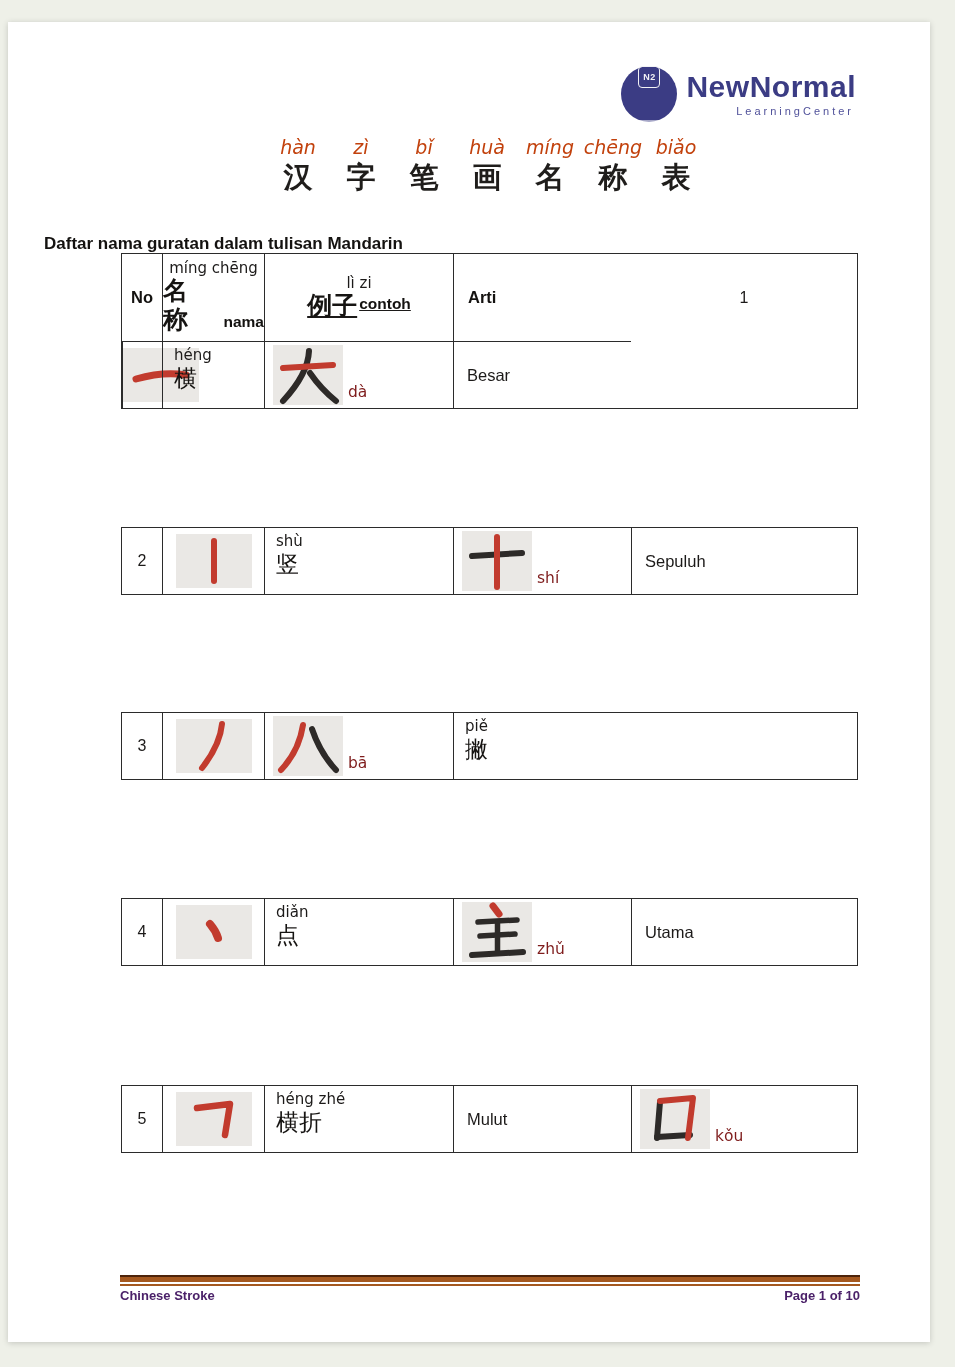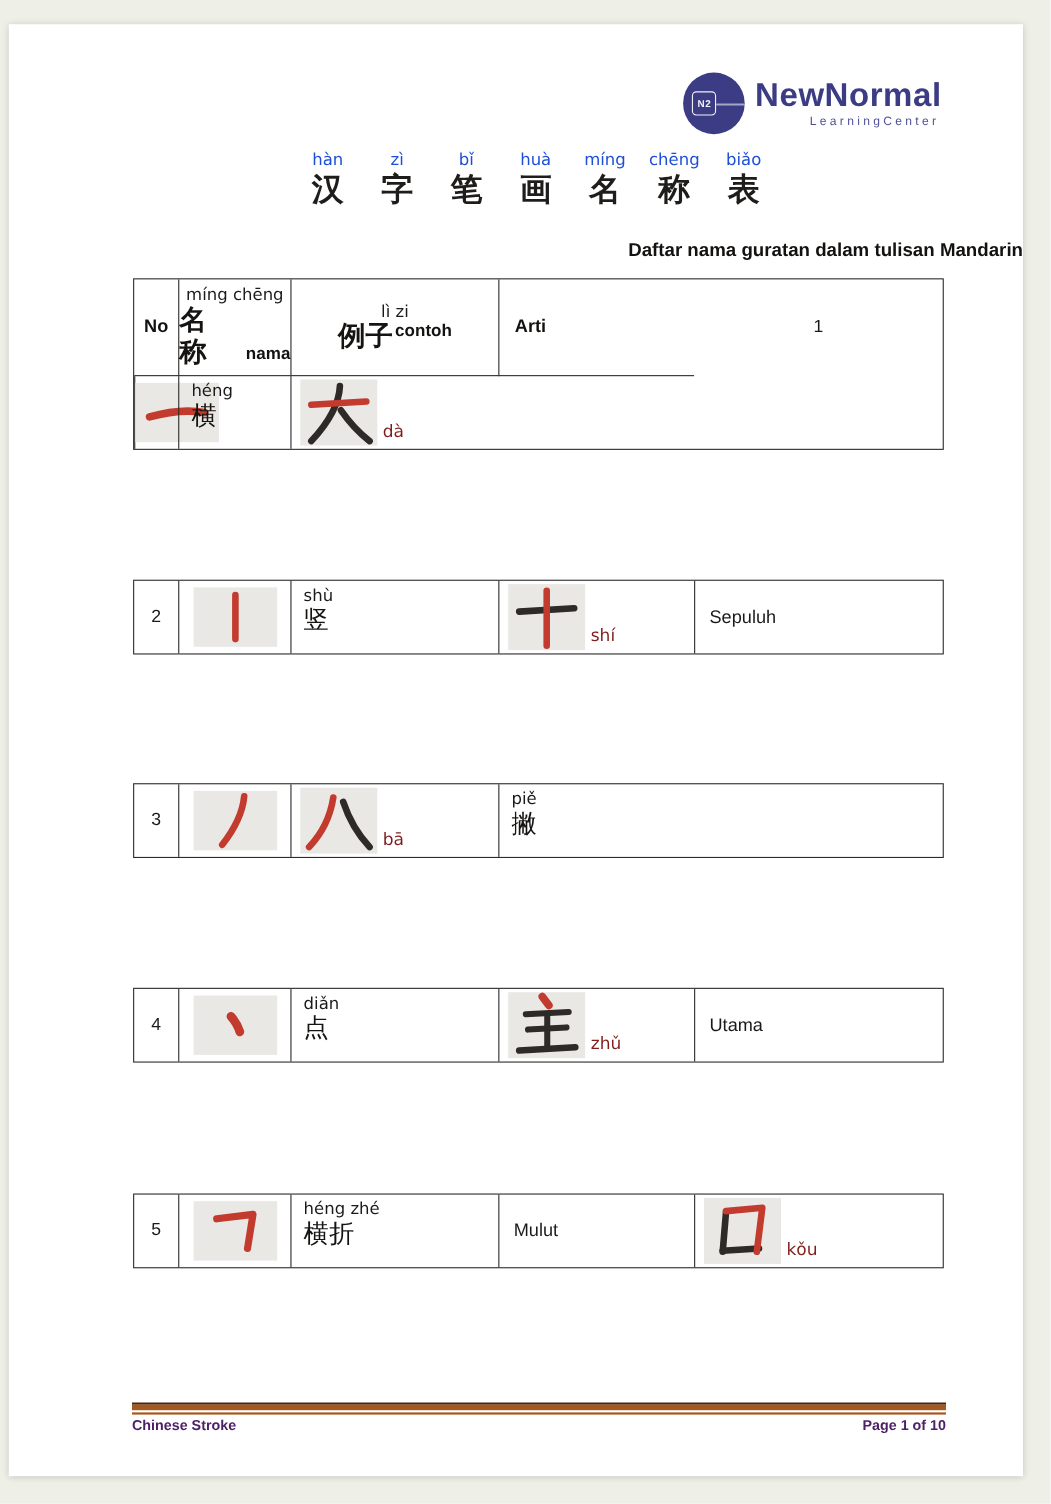--- a/index.html
+++ b/index.html
@@ -8,51 +8,51 @@
     --logo-navy:#3b3c84; --footer-purple:#4b2169;
     --rule-brown:#a4581f; --rule-brown-dark:#4d2309;
   }
   *{margin:0;padding:0;box-sizing:border-box;}
   html,body{width:955px;height:1367px;}
   body{background:var(--page-bg);font-family:"Liberation Sans",sans-serif;color:#1c1a19;position:relative;overflow:hidden;}
   .paper{position:absolute;left:8px;top:22px;width:922px;height:1320px;background:var(--paper);box-shadow:0 1px 6px rgba(0,0,0,.18);}
 
   
   .logo{position:absolute;top:44px;right:74px;display:flex;align-items:center;gap:9px;}
-  .logo-circle{width:56px;height:56px;border-radius:50%;background:var(--logo-navy);display:flex;flex-direction:row;align-items:center;justify-content:flex-end;}
+  .logo-circle{width:56px;height:56px;border-radius:50%;background:var(--logo-navy);display:flex;flex-direction:column;align-items:center;justify-content:space-between;}
   .logo-square{width:22px;height:22px;border:1.5px solid #f2f2f5;border-radius:4px;display:flex;align-items:center;justify-content:center;color:#f2f2f5;font-size:9px;font-weight:bold;letter-spacing:.5px;}
   .logo-sub{margin-top:2px;width:26px;height:2px;background:rgba(255,255,255,.55);border-radius:1px;}
   .logo-text{display:flex;flex-direction:column;align-items:flex-end;}
   .logo-brand{font-size:30px;font-weight:bold;color:var(--logo-navy);letter-spacing:.5px;line-height:1;}
   .logo-tag{font-size:11px;color:#50519a;letter-spacing:3px;margin-top:3px;margin-right:2px;}
 
   
   .title-row{position:absolute;top:114px;left:36px;width:886px;display:flex;justify-content:center;gap:17px;}
   .title-pair{display:flex;flex-direction:column;align-items:center;width:46px;}
-  .title-pinyin{font-size:15px;color:#1d4ed8;font-family:"DejaVu Sans",sans-serif;line-height:1.2;}
+  .title-pinyin{font-size:19px;color:#c2410c;font-family:"DejaVu Sans",sans-serif;line-height:1.2;font-style:italic;}
   .title-hanzi{font-size:29px;font-weight:600;font-family:"DejaVu Serif",serif;color:#1f1d1b;line-height:1.1;margin-top:3px;}
-  .subtitle{position:absolute;top:196px;left:36px;width:886px;text-align:right;font-size:17px;font-weight:bold;color:#141210;}
+  .subtitle{position:absolute;top:212px;left:36px;width:886px;text-align:left;font-size:17px;font-weight:bold;color:#141210;}
 
   
   .tbl{position:absolute;left:113px;width:737px;display:grid;grid-template-columns:40px 102px 189px 178px 226px;border:1px solid var(--table-border);background:#fff;}
   .tbl .cell{border-left:1px solid var(--table-border);position:relative;overflow:visible;}
   .tbl .cell.first{border-left:none;}
   .tbl .hcell{border-bottom:1px solid var(--table-border);}
   #header-block{top:231px;grid-template-rows:88px 66px;}
   .row-block{grid-template-rows:66px;}
 
   .c-center{display:flex;align-items:center;justify-content:center;}
   .h-label{font-size:16.5px;font-weight:bold;color:#141210;}
   .h-arti{display:flex;align-items:center;padding-left:14px;}
   .h-stack{display:flex;flex-direction:column;align-items:center;justify-content:center;height:100%;line-height:1.15;}
   .h-pinyin{font-size:15px;font-family:"DejaVu Sans",sans-serif;color:#1c1a19;}
   .h-hanzi{font-size:25px;font-weight:600;font-family:"DejaVu Serif",serif;color:#161412;}
   .h-sublabel{font-size:15.5px;font-weight:bold;color:#141210;}
   .h-inline{display:flex;align-items:flex-end;gap:14px;}
-  .h-inline-tight{display:flex;align-items:flex-start;gap:2px;}
+  .h-inline-tight{display:flex;align-items:center;gap:2px;text-decoration:underline;}
 
   .num{font-size:16px;color:#1c1a19;}
   .stroke-box{width:76px;height:54px;background:var(--box-gray);margin:6px auto 0 auto;display:flex;align-items:center;justify-content:center;}
   .name-cell{padding:4px 0 0 11px;line-height:1.2;}
   .name-pinyin{font-size:15px;font-family:"DejaVu Sans",sans-serif;color:#1c1a19;}
   .name-hanzi{font-size:23px;font-family:"DejaVu Serif",serif;color:#161412;margin-top:1px;}
   .ex-box{position:absolute;left:8px;top:3px;width:70px;height:60px;background:var(--box-gray);display:flex;align-items:center;justify-content:center;}
   .ex-pinyin{position:absolute;left:83px;bottom:7px;font-size:15.5px;font-family:"DejaVu Sans",sans-serif;color:#7f1d1d;}
   .arti-cell{display:flex;align-items:center;padding-left:13px;font-size:16.5px;color:#1c1a19;}
 
@@ -159,20 +159,21 @@
     <div class="cell">
       <div class="ex-box">
         <svg width="70" height="62" viewBox="0 0 70 62">
           <path class="ink" stroke-width="6" d="M36 7 Q35 30 10 57"></path>
           <path class="ink" stroke-width="6" d="M37 29 Q48 45 63 57"></path>
           <path class="red" stroke-width="6" d="M10 24 L60 21"></path>
         </svg>
       </div>
       <span class="ex-pinyin">dà</span>
     </div>
+    <div class="cell arti-cell">Besar</div>
   </div>
 
   <div class="tbl row-block" style="top:505px">
     <div class="cell first c-center">
         <span class="num">2</span>
       </div>
     <div class="cell">
       <div class="stroke-box">
         <svg width="74" height="54" viewBox="0 0 74 54">
             <path class="red" stroke-width="6" d="M37 7 L37 47"></path>

